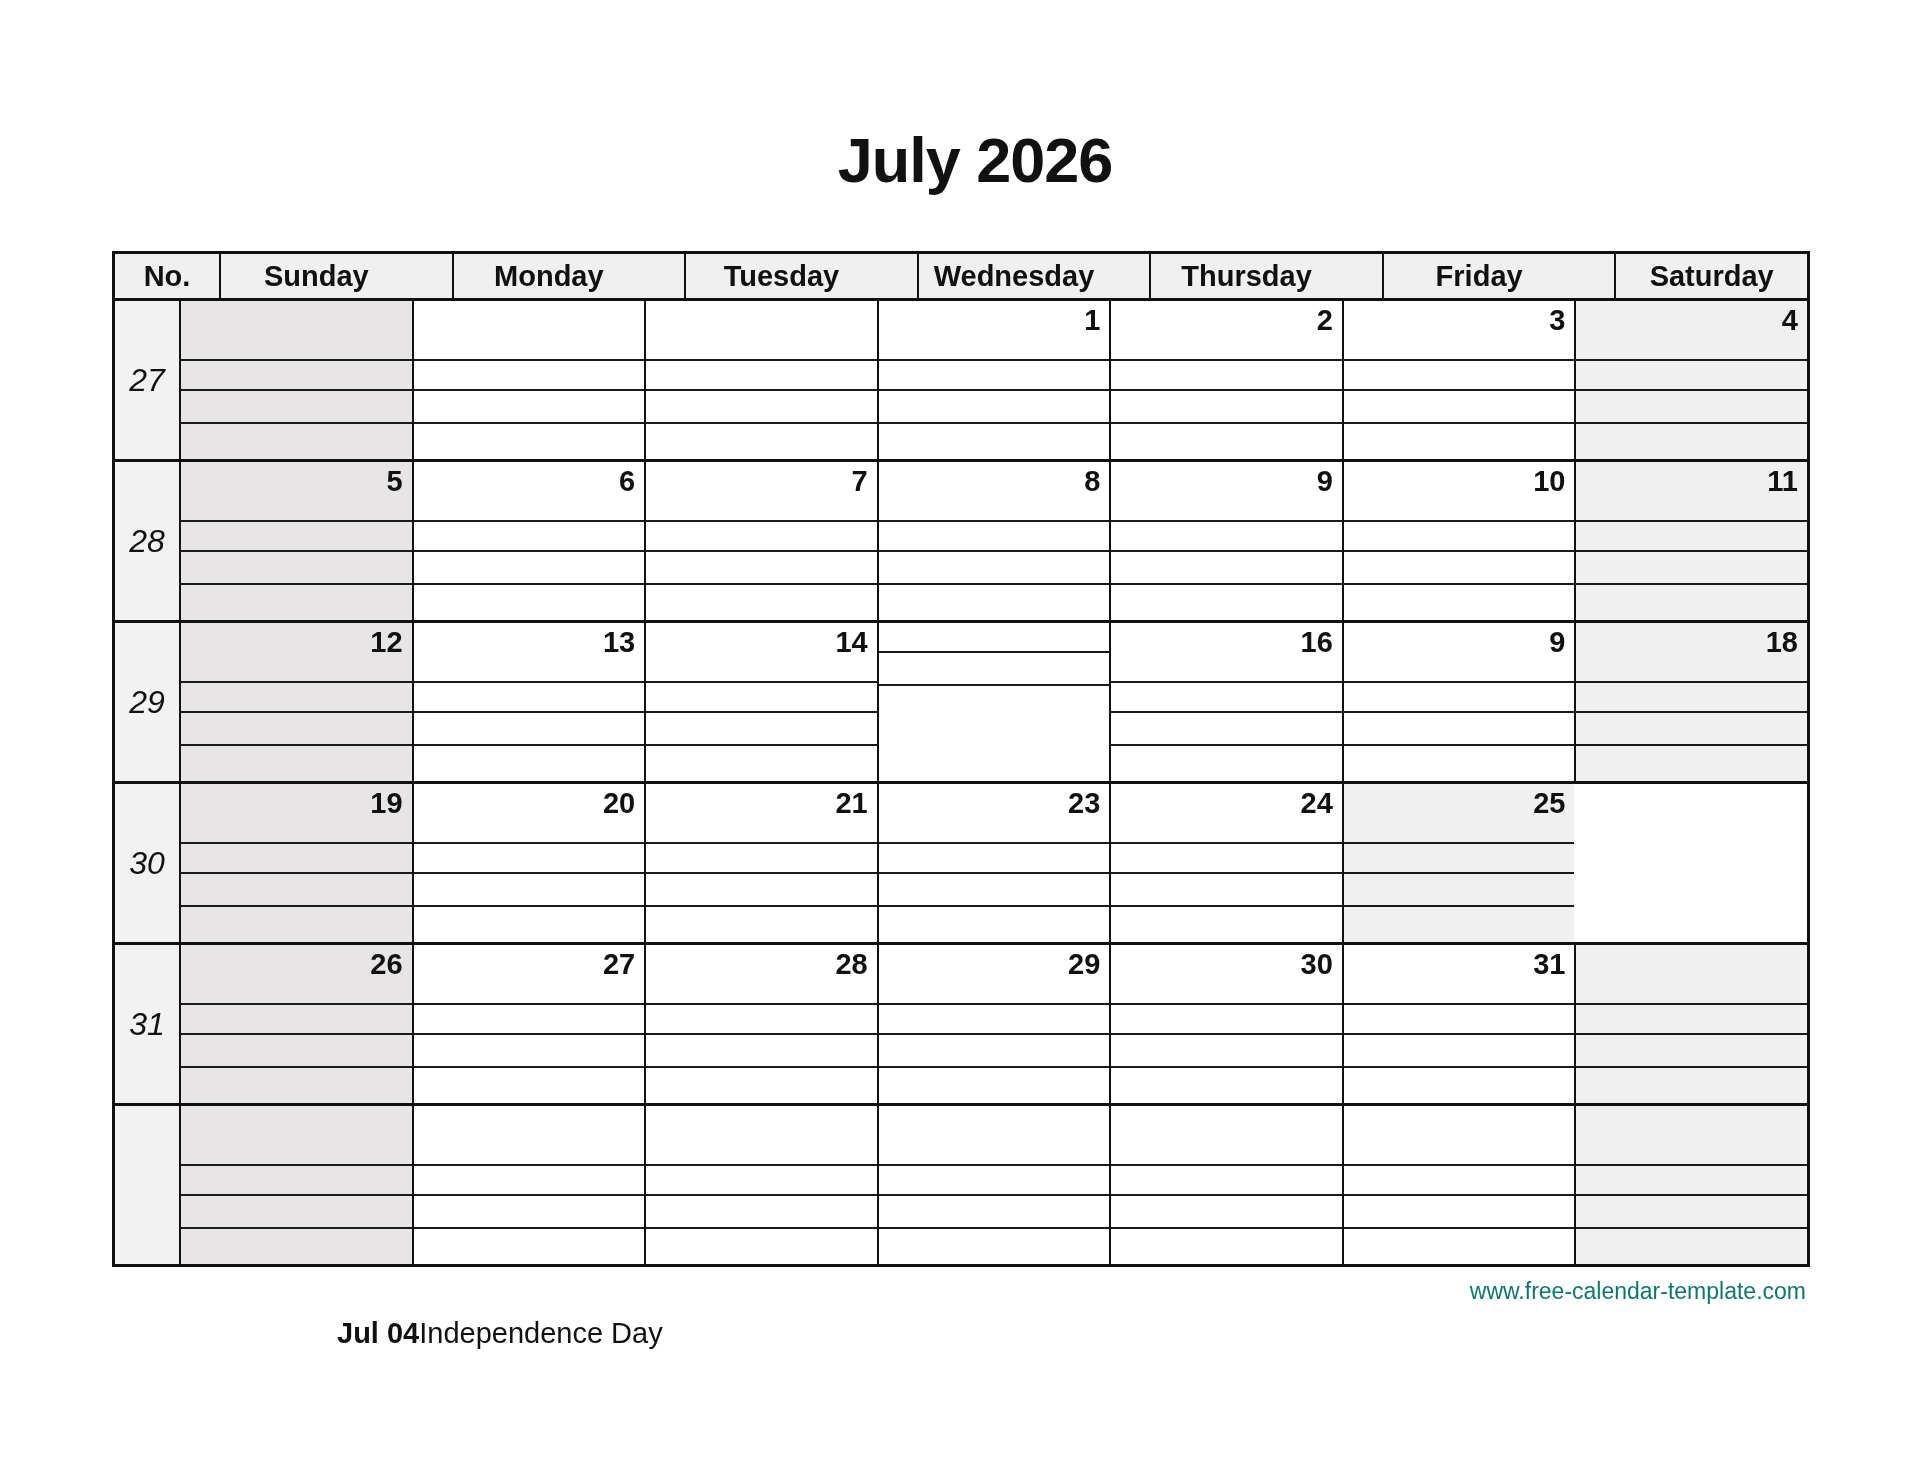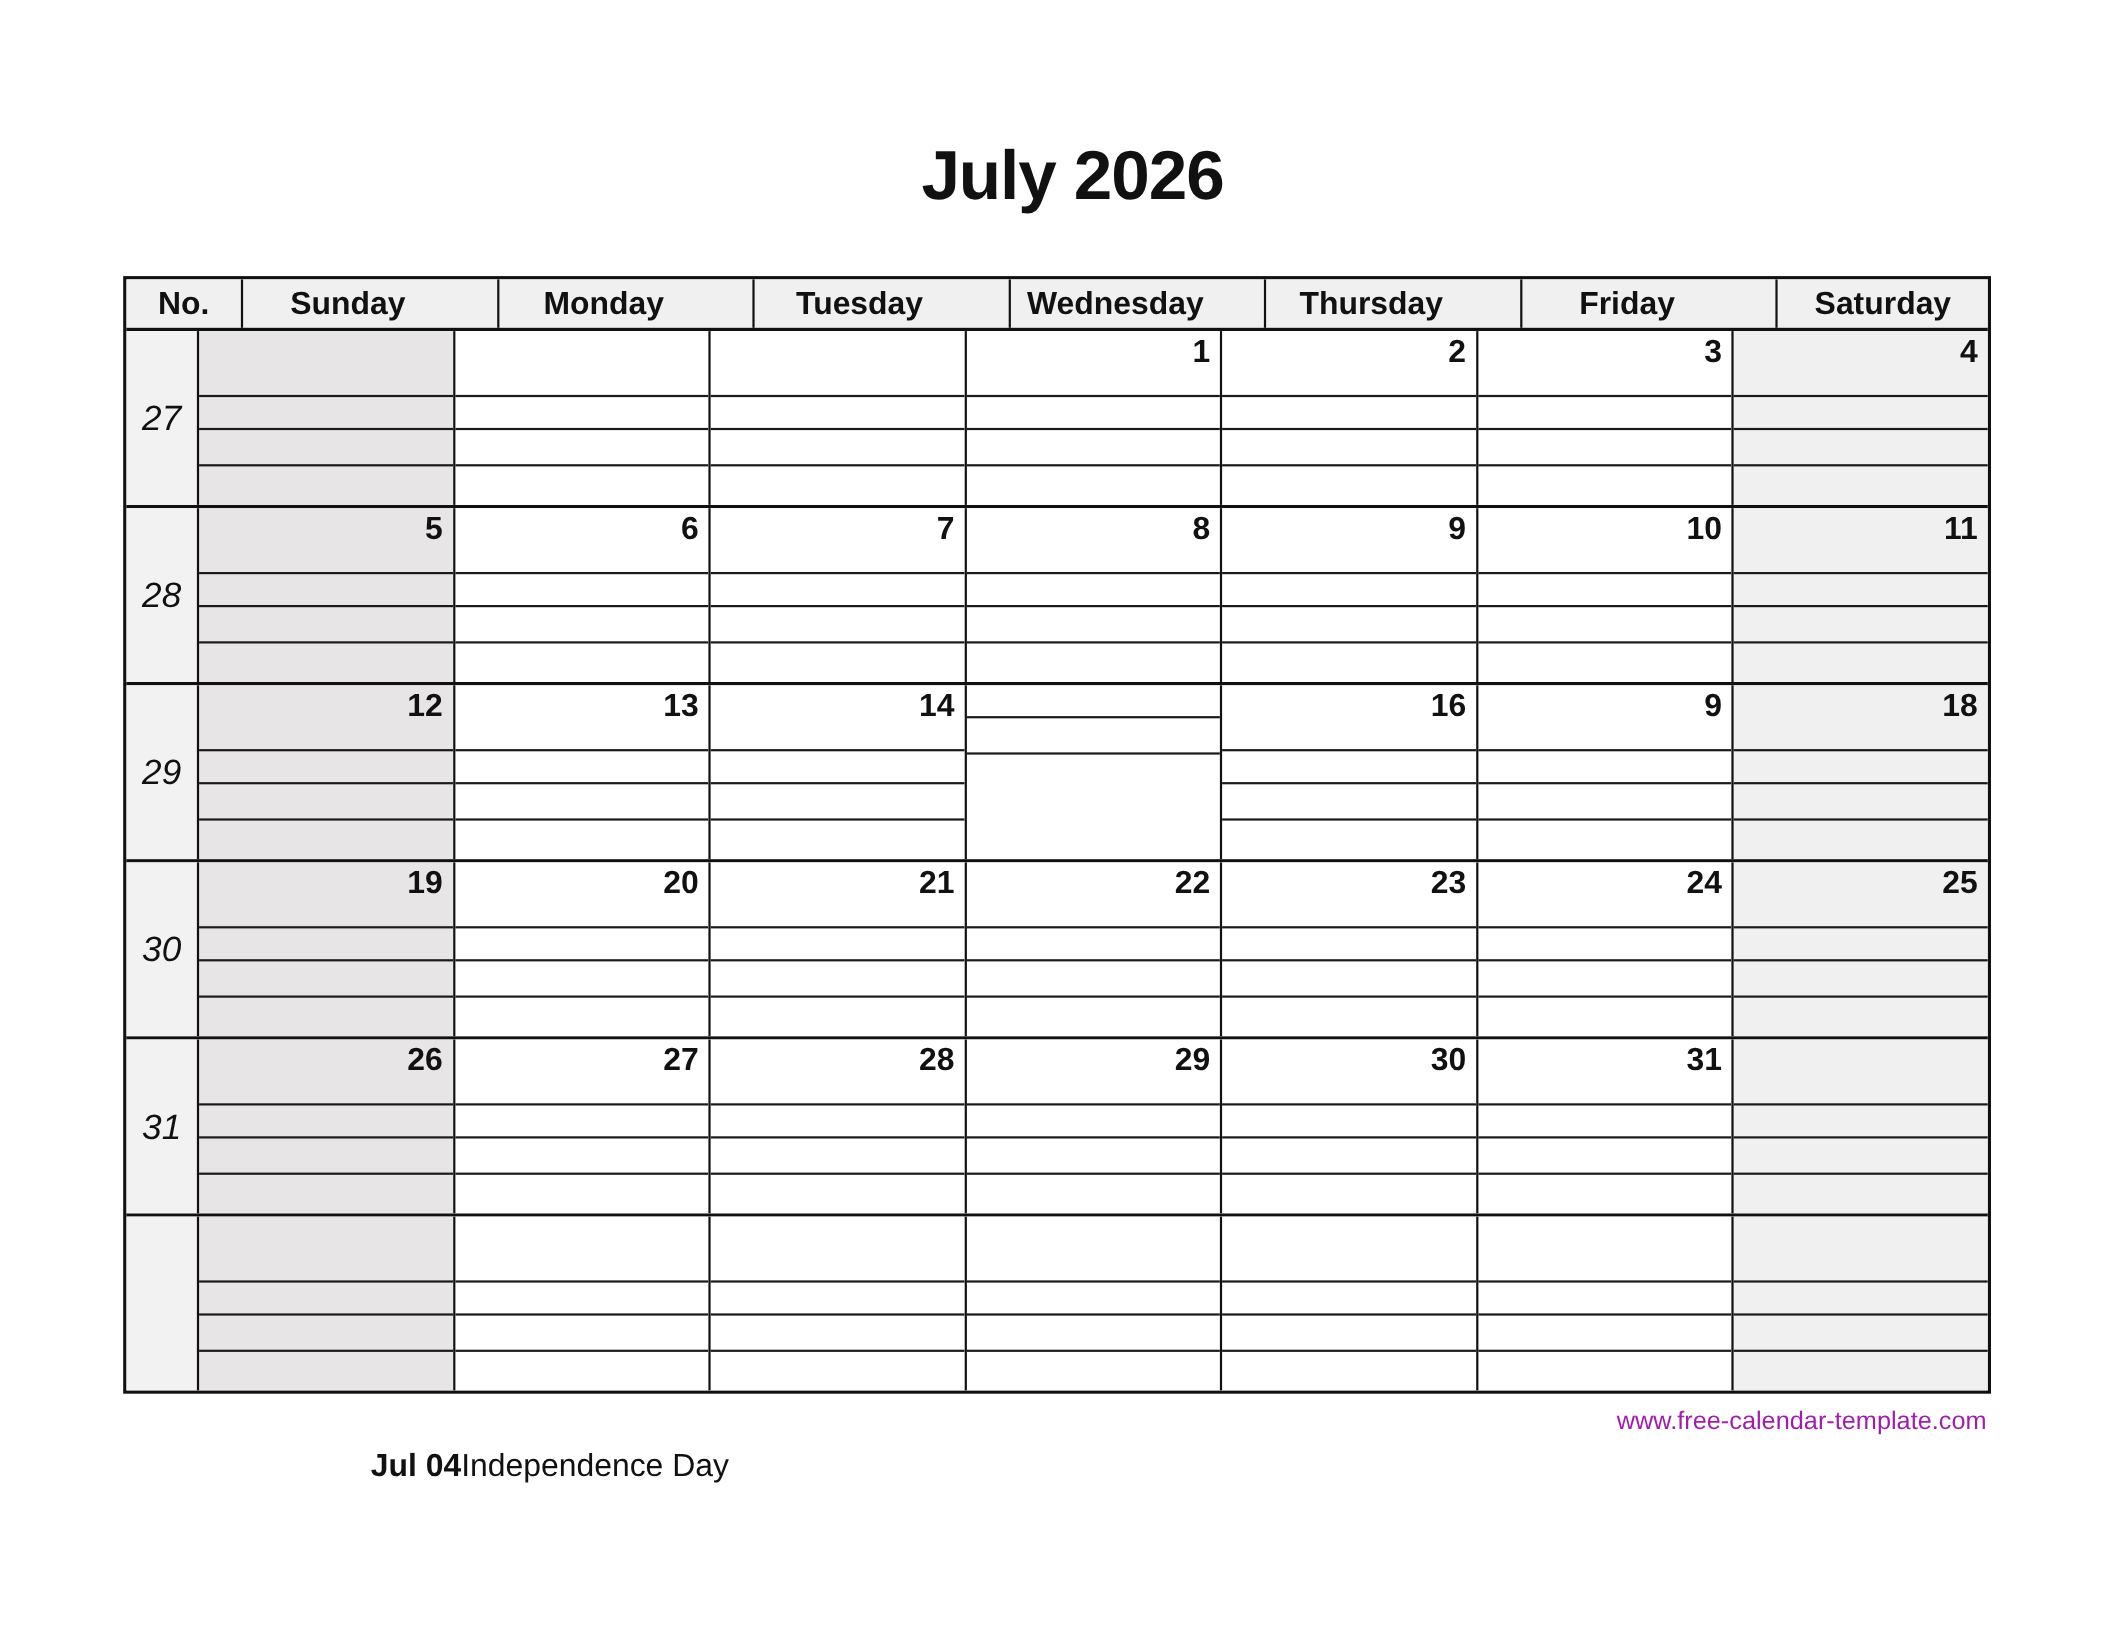--- a/index.html
+++ b/index.html
@@ -94,21 +94,21 @@
     border-bottom: 2px solid #1a1a1a;
   }
   .ruled-row.r2 { height: 33px; }
   .ruled-row.r3 { height: 33px; border-bottom: none; flex: 1; }
   
   .site-url {
     position: absolute;
     top: 1278px;
     right: 114px;
     font-size: 23px;
-    color: #a21caf;
+    color: #0f766e;
   }
   .holiday-line {
     position: absolute;
     top: 1317px;
     left: 337px;
     font-size: 29px;
     display: flex;
     align-items: baseline;
   }
   .holiday-date { font-weight: bold; }
@@ -279,26 +279,20 @@
           <div class="ruled-row r2"></div>
           <div class="ruled-row r3"></div>
         </div>
         <div class="day-cell">
           <div class="day-num-row">21</div>
           <div class="ruled-row r1"></div>
           <div class="ruled-row r2"></div>
           <div class="ruled-row r3"></div>
         </div>
         <div class="day-cell">
-          <div class="day-num-row">22</div>
-          <div class="ruled-row r1"></div>
-          <div class="ruled-row r2"></div>
-          <div class="ruled-row r3"></div>
-        </div>
-        <div class="day-cell">
           <div class="day-num-row">23</div>
           <div class="ruled-row r1"></div>
           <div class="ruled-row r2"></div>
           <div class="ruled-row r3"></div>
         </div>
         <div class="day-cell">
           <div class="day-num-row">24</div>
           <div class="ruled-row r1"></div>
           <div class="ruled-row r2"></div>
           <div class="ruled-row r3"></div>

